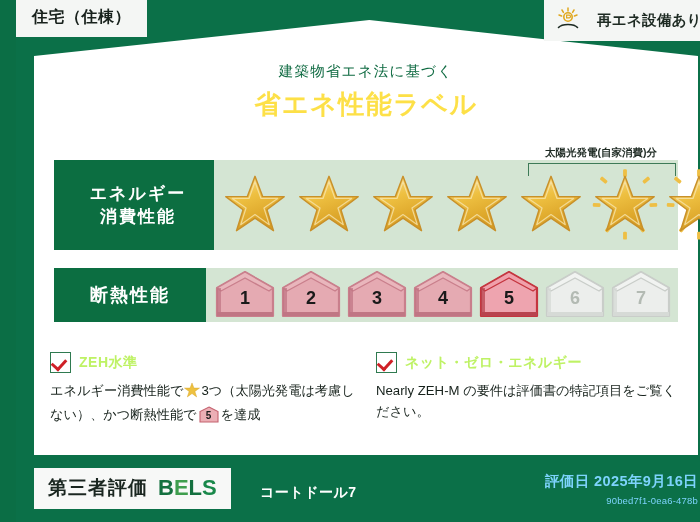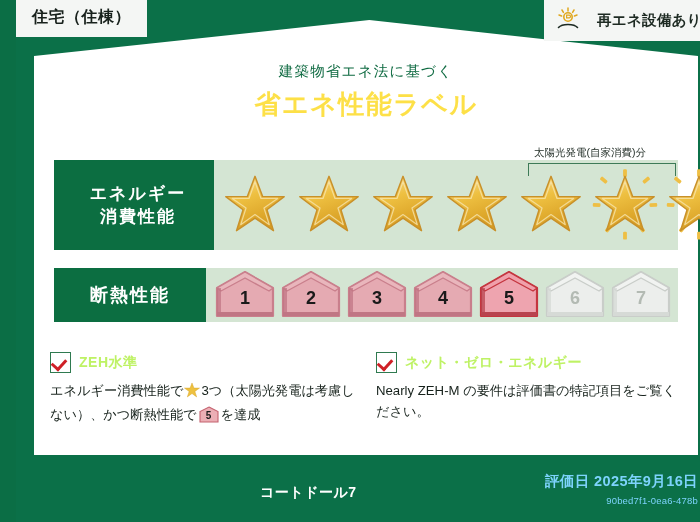--- a/index.html
+++ b/index.html
@@ -53,22 +53,22 @@
   }
   .row-energy .rowlabel{font-size:17px;line-height:1.38;padding-left:8px;}
   .row-insul .rowlabel{font-size:18px;}
   .rowbody{flex:1;background:#d4e5d3;position:relative;}
   
   .stars{position:absolute;left:0;top:0;right:0;bottom:0;display:flex;align-items:center;padding-left:4px;}
   .star-slot{position:relative;width:77px;height:90px;display:flex;align-items:center;justify-content:center;}
   .star-slot svg{display:block;}
   
   .solar-note{
-    position:absolute;z-index:6;left:494px;top:146px;width:160px;text-align:center;
-    font-size:10.5px;font-weight:normal;color:#1f2b24;letter-spacing:0;
+    position:absolute;z-index:6;left:505px;top:146px;width:160px;text-align:center;
+    font-size:10.5px;font-weight:bold;color:#1f2b24;letter-spacing:0;
   }
   .solar-bracket{
     position:absolute;z-index:6;left:512px;top:163px;width:146px;height:12px;
     border:1.6px solid #3d7a57;border-bottom:none;
   }
   
   .houses{position:absolute;left:0;top:0;right:0;bottom:0;display:flex;align-items:center;padding-left:6px;}
   .h-slot{width:66px;height:54px;position:relative;display:flex;align-items:center;justify-content:center;}
   .h-slot svg{position:absolute;left:0;top:0;}
   .h-slot .num{
@@ -368,20 +368,24 @@
       <div class="note-head">
         <span class="chk"></span>
         <span class="note-title">ネット・ゼロ・エネルギー</span>
       </div>
       <div class="note-body">Nearly ZEH-M の要件は評価書の特記項目をご覧ください。</div>
     </div>
 
   </div>
 
   <div class="footer">
+    <div class="bels-box">
+      <span class="bels-third">第三者評価</span>
+      <span class="bels-word"><span class="b1">B</span><span class="b2">E</span><span class="b3">L</span><span class="b4">S</span></span>
+    </div>
     <div class="proj-name">コートドール7</div>
     <div class="foot-right">
       <div class="eval-date">評価日 2025年9月16日</div>
       <div class="eval-id">90bed7f1-0ea6-478b</div>
     </div>
   </div>
 
 </div>
 
 </body></html>

